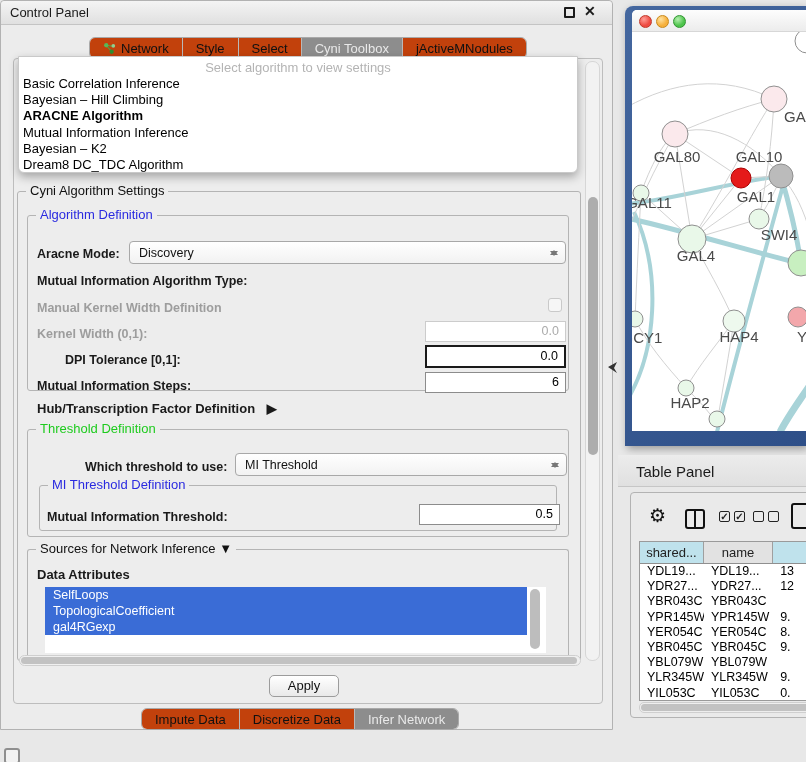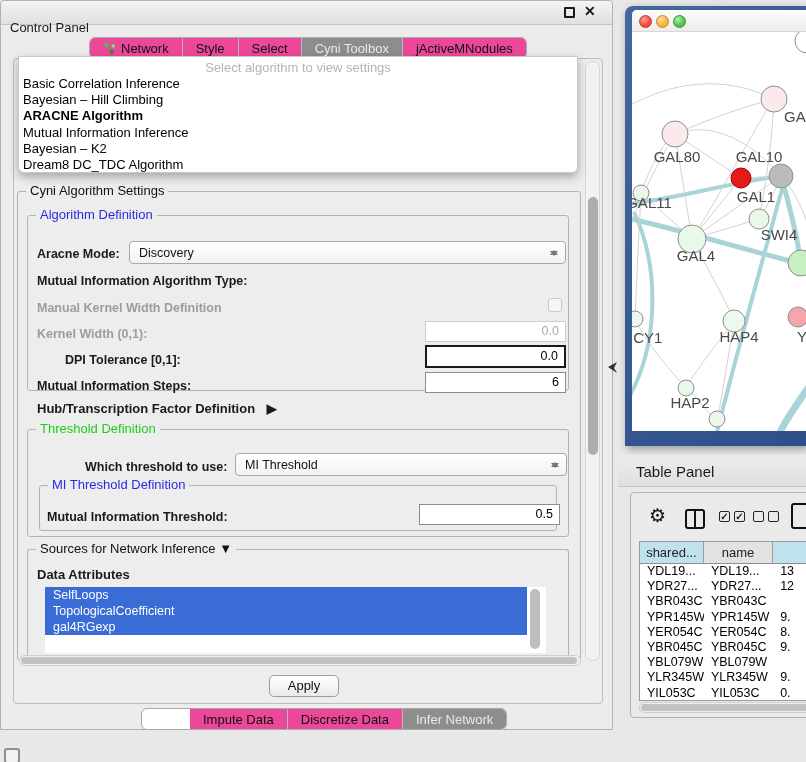--- a/index.html
+++ b/index.html
@@ -6,34 +6,34 @@
   html,body { width:806px; height:762px; overflow:hidden;
     font-family:"Liberation Sans", sans-serif; background:#e8e8e8; }
   .abs { position:absolute; }
 
   
   #control-panel { left:0; top:6; width:613px; height:730px;
     background:#ececec; border:1px solid #b2b2b2; border-radius:4px 4px 0 0; }
   #cp-titlebar { left:0; top:0; width:100%; height:24px;
     background:linear-gradient(#f4f4f4,#e0e0e0); border-bottom:1px solid #c4c4c4;
     border-radius:4px 4px 0 0; }
-  #cp-title { left:9px; top:19px; font-size:13px; color:#1a1a1a; }
+  #cp-title { left:9px; top:4px; font-size:13px; color:#1a1a1a; }
   .float-btn { left:563px; top:6px; width:11px; height:11px;
     border:2px solid #1a1a1a; border-radius:1px; }
   .close-btn { left:583px; top:2px; font-size:14px; font-weight:bold; color:#1a1a1a; }
 
   
   .tabstrip { display:flex; height:22px; background:#fff;
     border:1px solid #a9a9a9; border-radius:6px; overflow:hidden; }
   .tabseg { display:flex; align-items:center; padding:0 13px; font-size:13px;
-    color:#111; border-right:1px solid #b9b9b9; background:#ec4899; white-space:nowrap; }
+    color:#111; border-right:1px solid #b9b9b9; background:#c2410c; white-space:nowrap; }
   .tabseg:last-child { border-right:none; }
   .tabseg.sel { background:#8d8d8d; color:#e9e9e9; }
   #top-tabs { left:88px; top:36px; }
-  #bottom-tabs { left:140px; top:707px;padding-left:48px; }
+  #bottom-tabs { left:140px; top:707px; }
   .net-ico { width:13px; height:13px; margin-right:5px; }
 
   
   #tabpane-border { left:12px; top:57px; width:590px; height:646px;
     border:1px solid #bdbdbd; border-radius:4px; background:#ededed; }
   #cp-scrollbar { left:584px; top:60px; width:15px; height:600px;
     background:#f2f2f2; border:1px solid #d6d6d6; border-radius:7px; }
   #cp-scroll-thumb { left:1.5px; top:135px; width:10px; height:258px;
     background:#adadad; border-radius:6px; }
 

